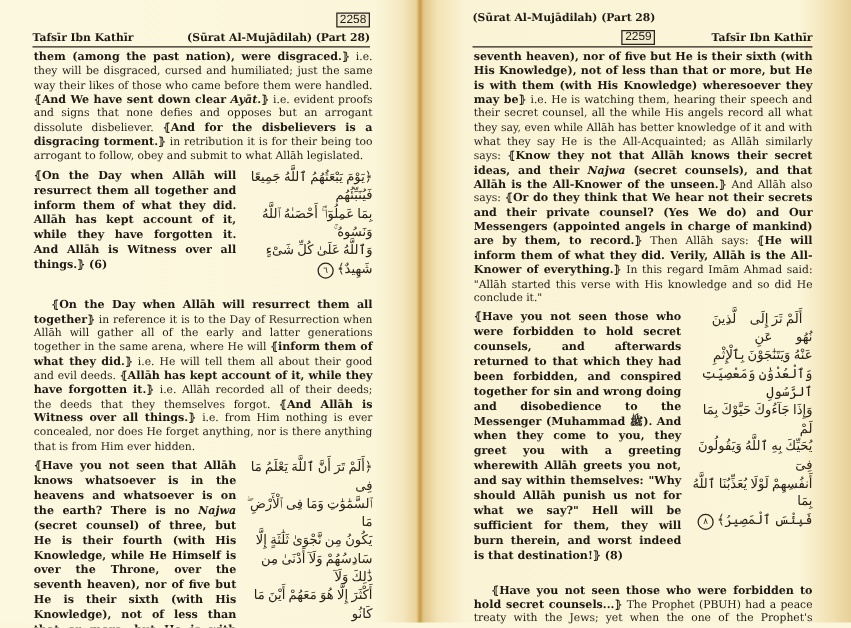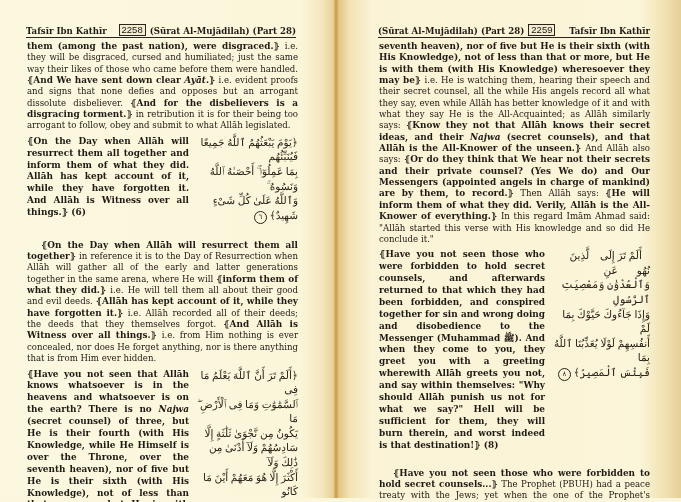--- a/index.html
+++ b/index.html
@@ -23,21 +23,21 @@
 
   .header {
     position: absolute; top: 22px; height: 14px;
     border-bottom: 1px solid #2a241c;
     font-size: 8.6px; font-weight: bold;
     display: flex; align-items: flex-end; justify-content: space-between;
     padding-bottom: 1px;
   }
   .left .header { left: 26px; width: 270px; }
   .right .header { left: 40px; width: 272px; }
-  .hdr-group { display: flex; align-items: flex-end; gap: 4px; }
+  .hdr-group { display: flex; align-items: flex-end; gap: 4px; flex-direction: column; }
   .pgnum {
     border: 1px solid #2a241c; padding: 0 2px; font-weight: normal;
     font-family: "Liberation Sans", sans-serif; font-size: 9.5px; line-height: 10px;
     background: #f3ecd0;
   }
 
   .body-text {
     position: absolute; font-size: 8.6px; line-height: 11.35px;
     text-align: justify;
   }
@@ -131,22 +131,24 @@
       <p>
         <span class="b">seventh heaven), nor of five but He is their sixth (with His Knowledge), not of less than that or more, but He is with them (with His Knowledge) wheresoever they may be</span><span class="brk">⦄</span><span> i.e. He is watching them, hearing their speech and their secret counsel, all the while His angels record all what they say, even while Allāh has better knowledge of it and with what they say He is the All-Acquainted; as Allāh similarly says: </span><span class="brk">⦃</span><span class="b">Know they not that Allāh knows their secret ideas, and their </span><span class="b i">Najwa</span><span class="b"> (secret counsels), and that Allāh is the All-Knower of the unseen.</span><span class="brk">⦄</span><span> And Allāh also says: </span><span class="brk">⦃</span><span class="b">Or do they think that We hear not their secrets and their private counsel? (Yes We do) and Our Messengers (appointed angels in charge of mankind) are by them, to record.</span><span class="brk">⦄</span><span> Then Allāh says: </span><span class="brk">⦃</span><span class="b">He will inform them of what they did. Verily, Allāh is the All-Knower of everything.</span><span class="brk">⦄</span><span> In this regard Imām Ahmad said: "Allāh started this verse with His knowledge and so did He conclude it."</span>
       </p>
 
       <div class="verse-block">
         <div class="verse-en">
           <span class="brk">⦃</span><span>Have you not seen those who were forbidden to hold secret counsels, and afterwards returned to that which they had been forbidden, and conspired together for sin and wrong doing and disobedience to the Messenger (Muhammad ﷺ). And when they come to you, they greet you with a greeting wherewith Allāh greets you not, and say within themselves: "Why should Allāh punish us not for what we say?" Hell will be sufficient for them, they will burn therein, and worst indeed is that destination!</span><span class="brk">⦄</span> <span>(8)</span>
         </div>
         <div class="verse-ar">
           <div>﴿أَلَمْ تَرَ إِلَى ٱلَّذِينَ نُهُوا۟ عَنِ</div>
+          <div>عَنْهُ وَيَتَنَٰجَوْنَ بِٱلْإِثْمِ</div>
           <div>وَٱلْعُدْوَٰنِ وَمَعْصِيَتِ ٱلرَّسُولِ</div>
           <div>وَإِذَا جَآءُوكَ حَيَّوْكَ بِمَا لَمْ</div>
+          <div>يُحَيِّكَ بِهِ ٱللَّهُ وَيَقُولُونَ فِىٓ</div>
           <div>أَنفُسِهِمْ لَوْلَا يُعَذِّبُنَا ٱللَّهُ بِمَا</div>
           <div><span>فَبِئْسَ ٱلْمَصِيرُ﴾</span> <span class="ayah-mark">٨</span></div>
         </div>
       </div>
 
       <p class="gap indent">
         <span class="brk">⦃</span><span class="b">Have you not seen those who were forbidden to hold secret counsels...</span><span class="brk">⦄</span><span> The Prophet (PBUH) had a peace treaty with the Jews; yet when the one of the Prophet's Companions would pass by some of them, they would counsel together in a way that would make the believer think that they were conspiring to kill him to cause him what he hates; the matter that would make the believer not to pass by them. Therefore, the Prophet (PBUH) instructed them to not to counsel among themselves; the matter they refused to abide by and kept on their evil secret counsel. Allāh, the Almighty revealed this verse: </span>
       </p>
     </div>
   </div>

